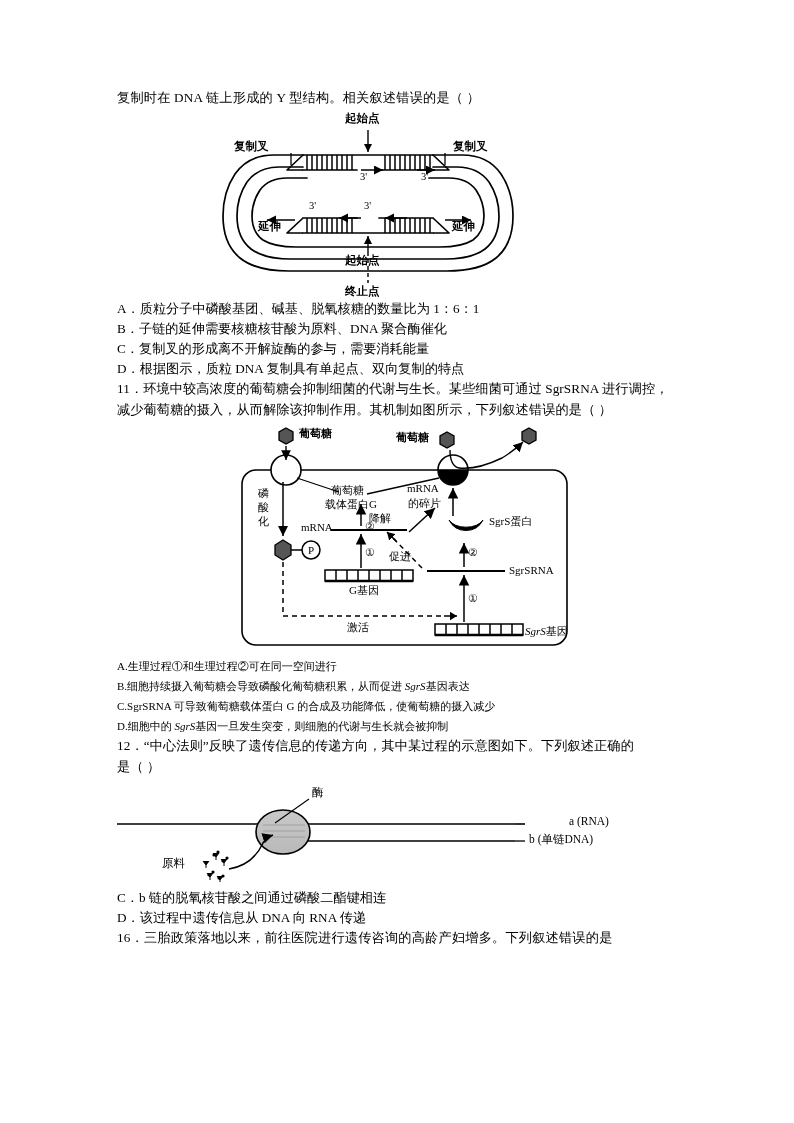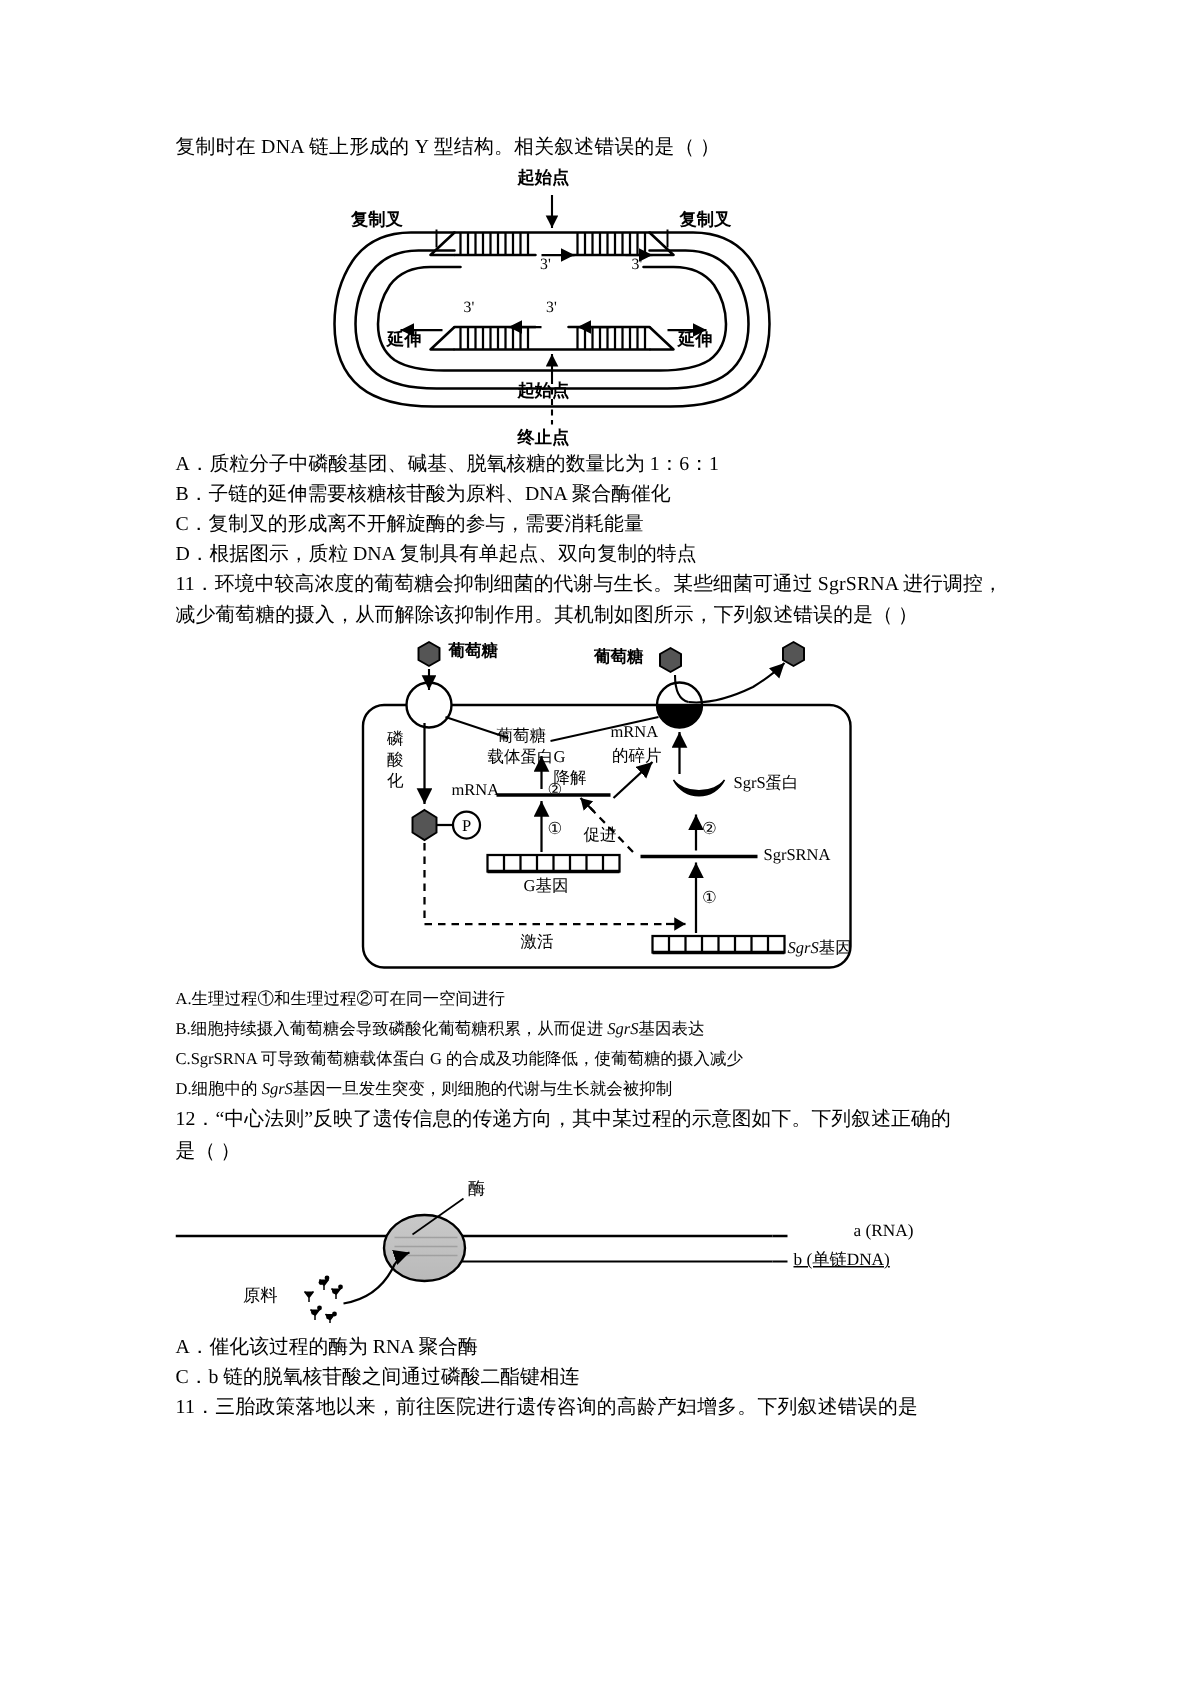--- a/index.html
+++ b/index.html
@@ -463,24 +463,24 @@
         <circle cx="102" cy="101" r="1.6"></circle>
             <circle cx="106" cy="99" r="1.6"></circle>
       </g>
 
       <line x1="398" y1="47" x2="408" y2="47" stroke="#000" stroke-width="1.6"></line>
       <line x1="398" y1="64" x2="408" y2="64" stroke="#000" stroke-width="1.3"></line>
     </svg>
 
     <div class="f3lbl" style="left:195px; top:8px;">酶</div>
     <div class="f3lbl" style="left:412px; top:38px;margin-left:40px;">a (RNA)</div>
-    <div class="f3lbl" style="left:412px; top:55px;text-decoration:underline;">b (单链DNA)</div>
+    <div class="f3lbl" style="left:412px; top:55px;">b (单链DNA)</div>
     <div class="f3lbl" style="left:45px; top:79px;">原料</div>
   </div>
 
   <div style="height:6px;"></div>
-  <div class="opt">A．催化该过程的酶为 RNA 聚合酶</div>
   <div class="opt">C．b 链的脱氧核苷酸之间通过磷酸二酯键相连</div>
-
-  <div class="qline">11．三胎政策落地以来，前往医院进行遗传咨询的高龄产妇增多。下列叙述错误的是</div>
+  <div class="opt">D．该过程中遗传信息从 DNA 向 RNA 传递</div>
+
+  <div class="qline">16．三胎政策落地以来，前往医院进行遗传咨询的高龄产妇增多。下列叙述错误的是</div>
 
 </div>
 </div>
 
 </body></html>

